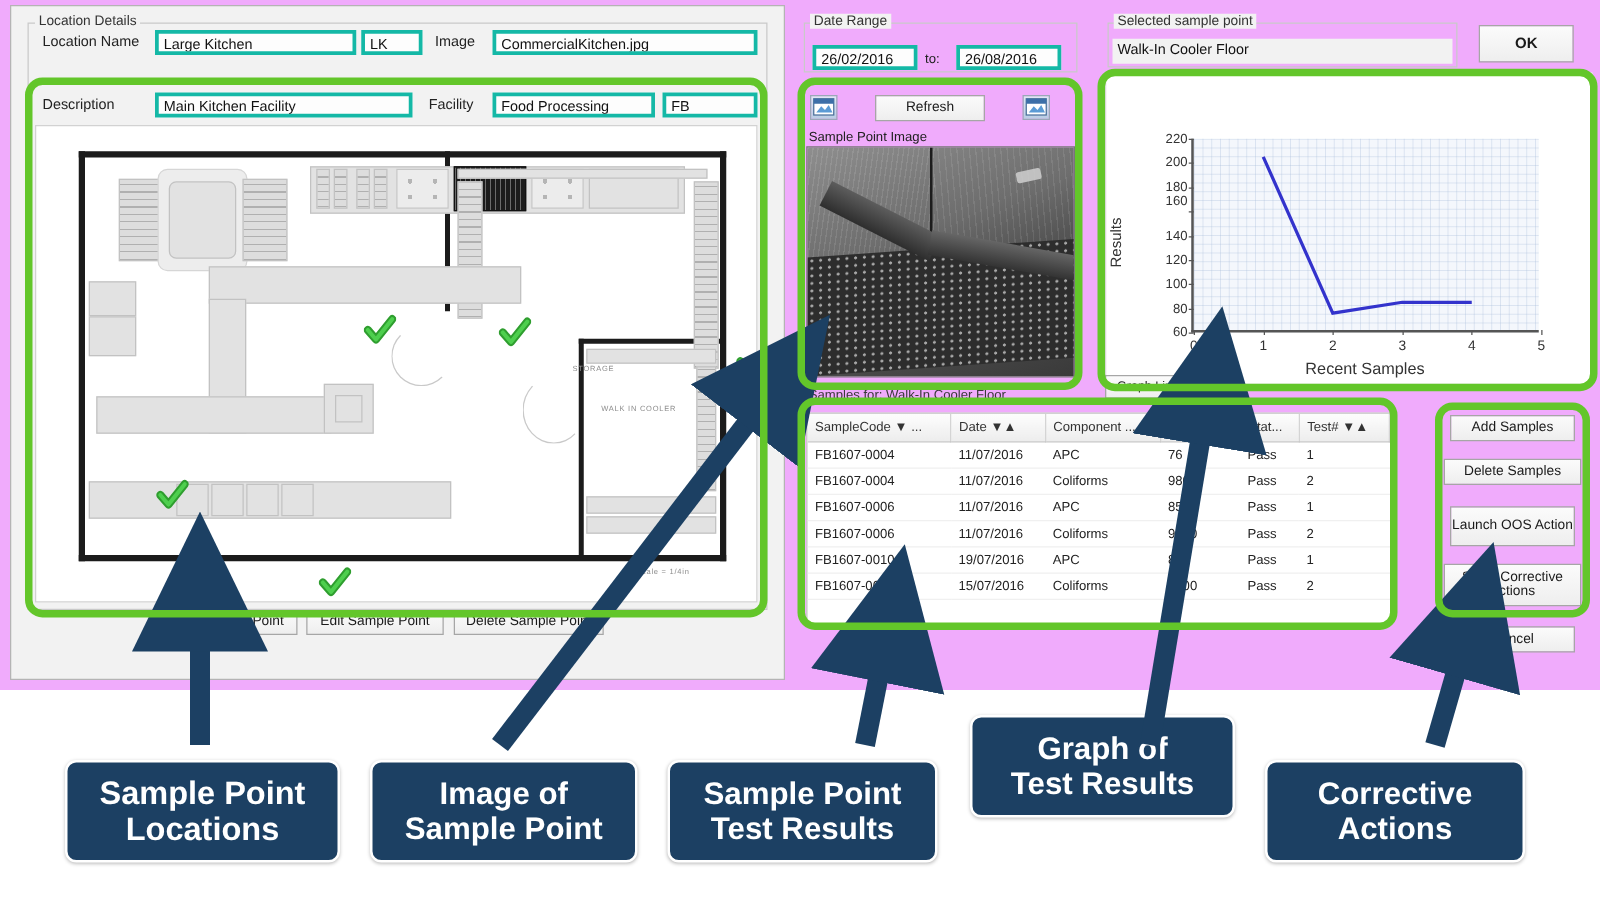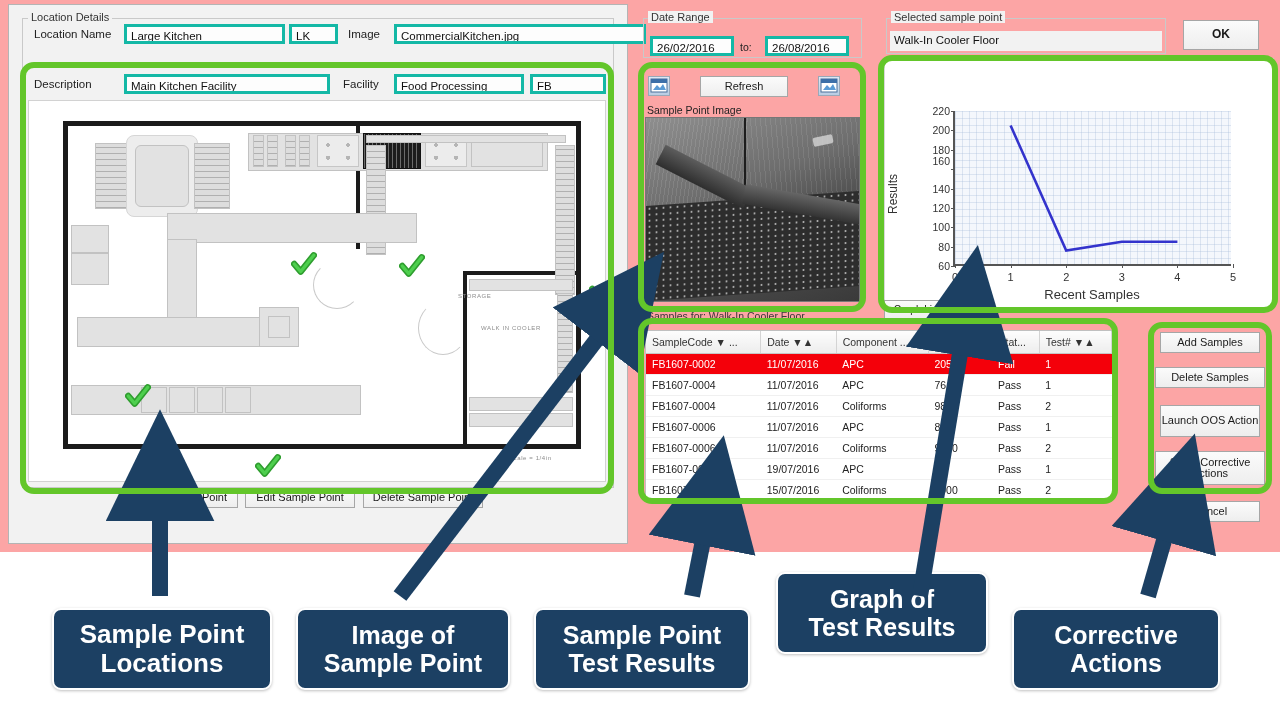--- a/index.html
+++ b/index.html
@@ -6,21 +6,21 @@
   html, body { margin:0; padding:0; }
   body {
     width:1280px; height:720px; position:relative;
     background:#ffffff;
     font-family:"Liberation Sans", sans-serif;
     overflow:hidden;
   }
   
   #app {
     position:absolute; left:0; top:0; width:1280px; height:552px;
-    background:#fca5a5;
+    background:#f0abfc;
   }
   .winframe{
     position:absolute; left:8px; top:4px; width:620px; height:540px;
     background:#f2f2f2; border:1px solid #b4b4b4;
   }
   
   .gbox{ position:absolute; border:1px solid #c9c9c9; background:transparent; }
   .glabel{
     position:absolute; background:#f2f2f2; padding:0 3px;
     font-size:11px; color:#333; white-space:nowrap;
@@ -185,21 +185,21 @@
 
   <div class="winframe"></div>
 
   <div class="gbox" style="left:22px; top:18px; width:592px; height:470px;"></div>
   <div class="glabel" style="left:28px; top:11px;">Location Details</div>
 
   <div class="lab" style="left:34px; top:28px;">Location Name</div>
   <div class="tfield" style="left:124px; top:24px; width:161px; height:20px;">Large Kitchen</div>
   <div class="tfield" style="left:289px; top:24px; width:49px; height:20px;">LK</div>
   <div class="lab" style="left:348px; top:28px;">Image</div>
-  <div class="tfield" style="left:394px; top:24px; width:252px; height:20px;">CommercialKitchen.jpg</div>
+  <div class="tfield" style="left:394px; top:24px; width:212px; height:20px;">CommercialKitchen.jpg</div>
 
   <div class="lab" style="left:34px; top:78px;">Description</div>
   <div class="tfield" style="left:124px; top:74px; width:206px; height:20px;">Main Kitchen Facility</div>
   <div class="lab" style="left:343px; top:78px;">Facility</div>
   <div class="tfield" style="left:394px; top:74px; width:130px; height:20px;">Food Processing</div>
   <div class="tfield" style="left:530px; top:74px; width:76px; height:20px;">FB</div>
 
   <div id="planwrap">
     <div id="plan">
 
@@ -334,28 +334,20 @@
         <tr id="thead-row">
             <th>SampleCode ▼ ...</th>
             <th>Date ▼▲</th>
             <th>Component ...</th>
             <th>Result ...</th>
             <th>Stat...</th>
             <th>Test# ▼▲</th>
           </tr>
       </thead>
       <tbody id="tbody">
-          <tr class="fail">
-            <td>FB1607-0002</td>
-            <td>11/07/2016</td>
-            <td>APC</td>
-            <td>205</td>
-            <td>Fail</td>
-            <td>1</td>
-          </tr>
           <tr class="">
             <td>FB1607-0004</td>
             <td>11/07/2016</td>
             <td>APC</td>
             <td>76</td>
             <td>Pass</td>
             <td>1</td>
           </tr>
           <tr class="">
             <td>FB1607-0004</td>

